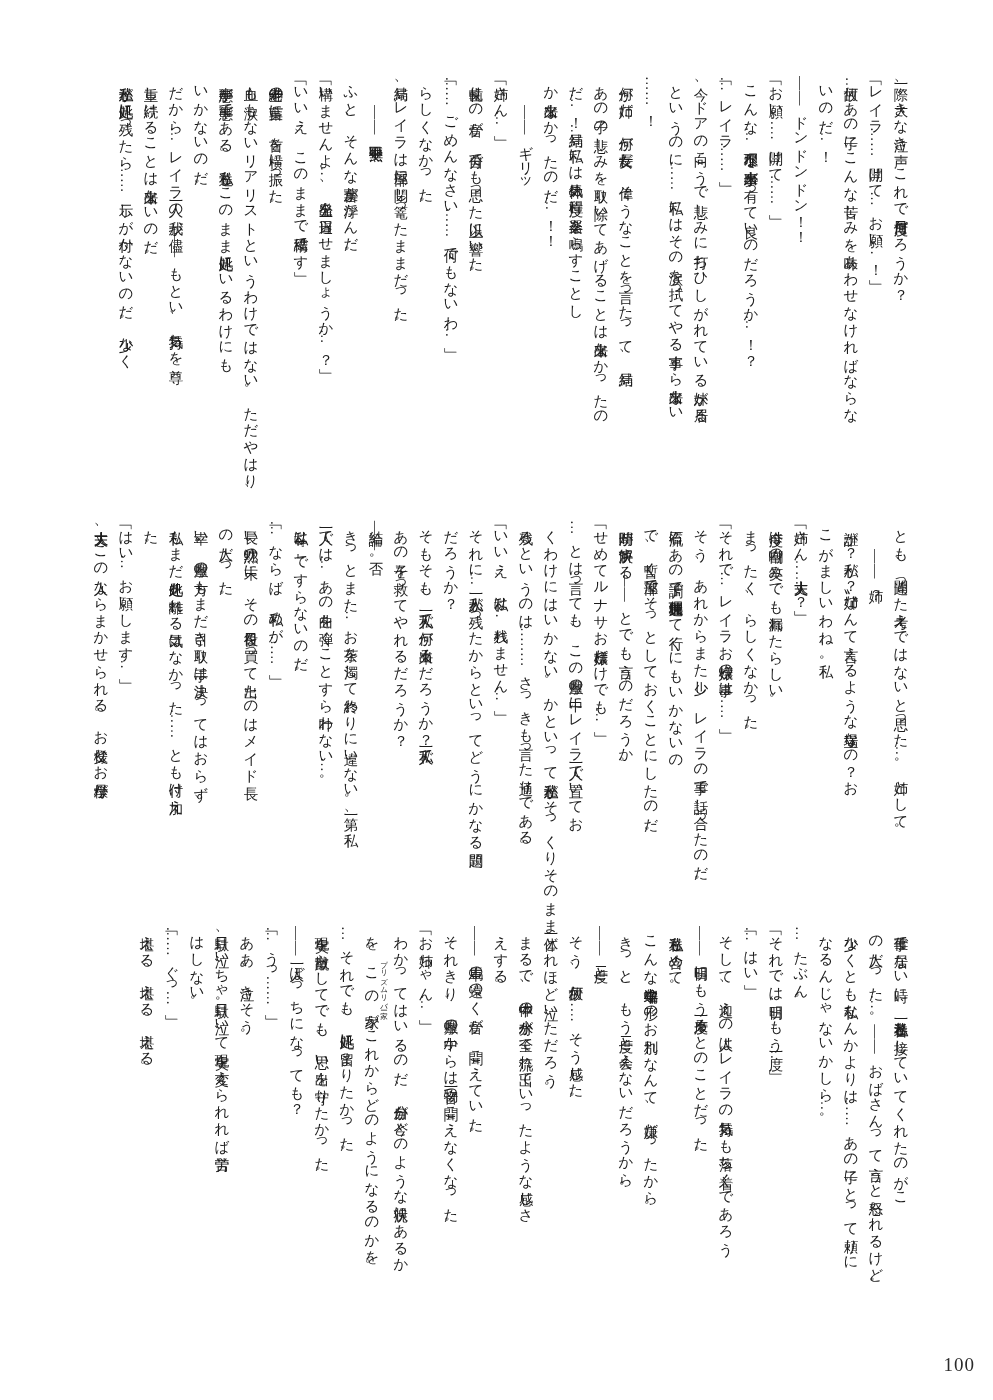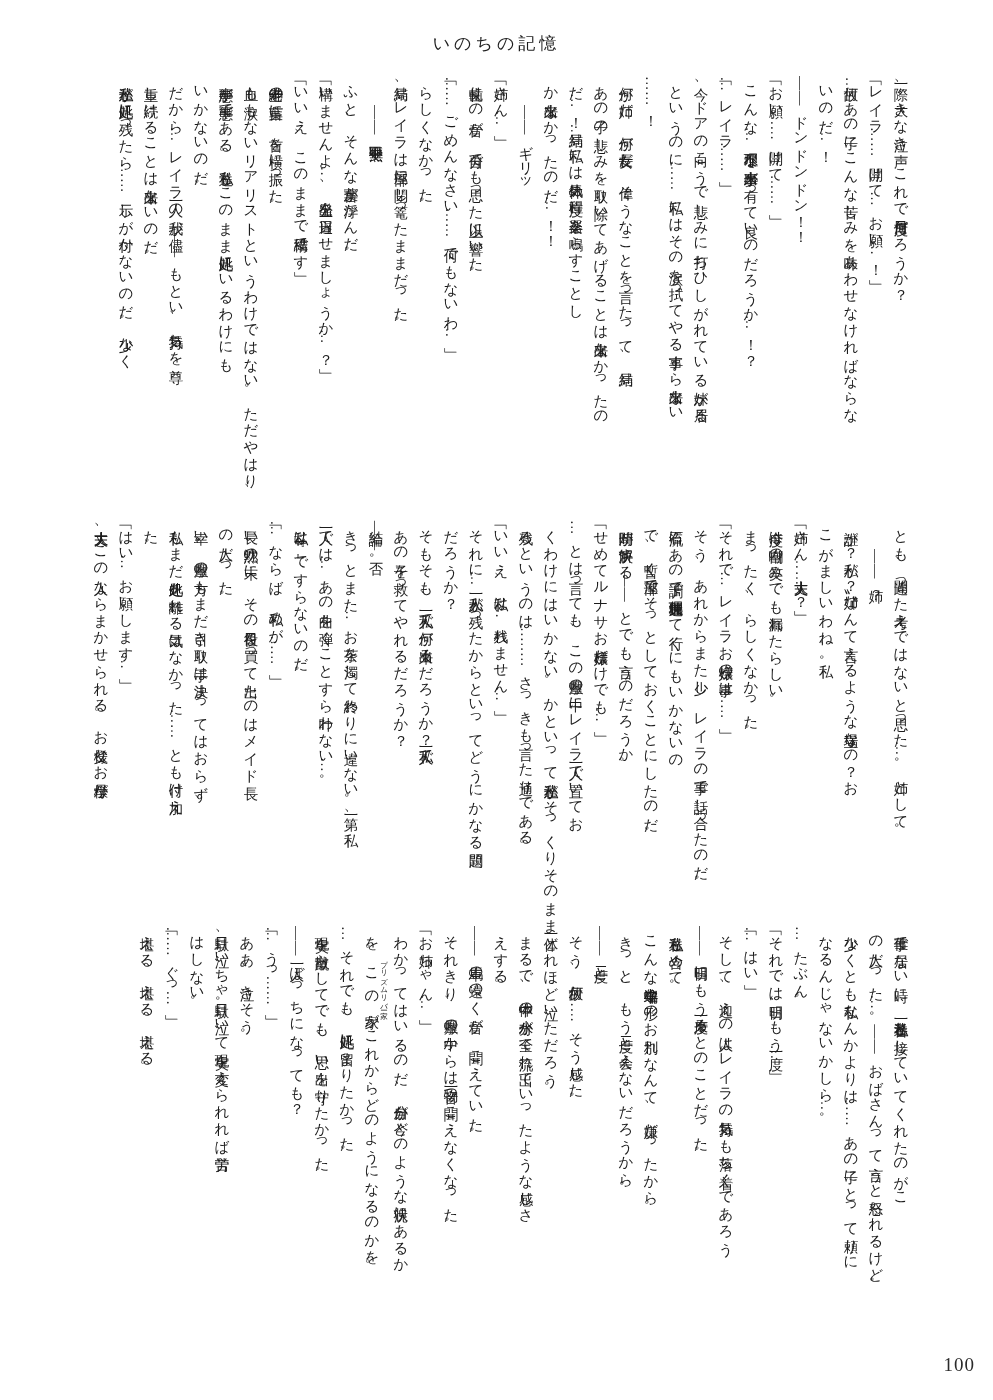--- a/index.html
+++ b/index.html
@@ -27,21 +27,20 @@
   ruby rt{font-size:7.5px;letter-spacing:0;}
   .pagenum{
     position:absolute;right:18px;bottom:24px;
     font-size:19px;letter-spacing:1px;color:#2a2a2a;margin-top:23px;
   }
 </style>
 </head>
 <body>
 
 <div class="sheet">
-  <h1 class="title">いのちの記憶</h1>
   <section class="vblock" id="block-1">
       <p class="col">一際、大きな泣き声。これで何度目だろうか？</p>
       <p class="col">「レイラ……開けて…お願い…！」</p>
       <p class="col">何故…あの子にこんな苦しみを味あわせなければならな</p>
       <p class="col">いのだ…！</p>
       <p class="col">――ドンドンドン！！</p>
       <p class="col">「お願い……開けて……」</p>
       <p class="col">こんな…理不尽な出来事が有って良いのだろうか…！？</p>
       <p class="col">「…レイラ……」</p>
       <p class="col">今、ドアの向こうで悲しみに打ちひしがれている妹が居る</p>

